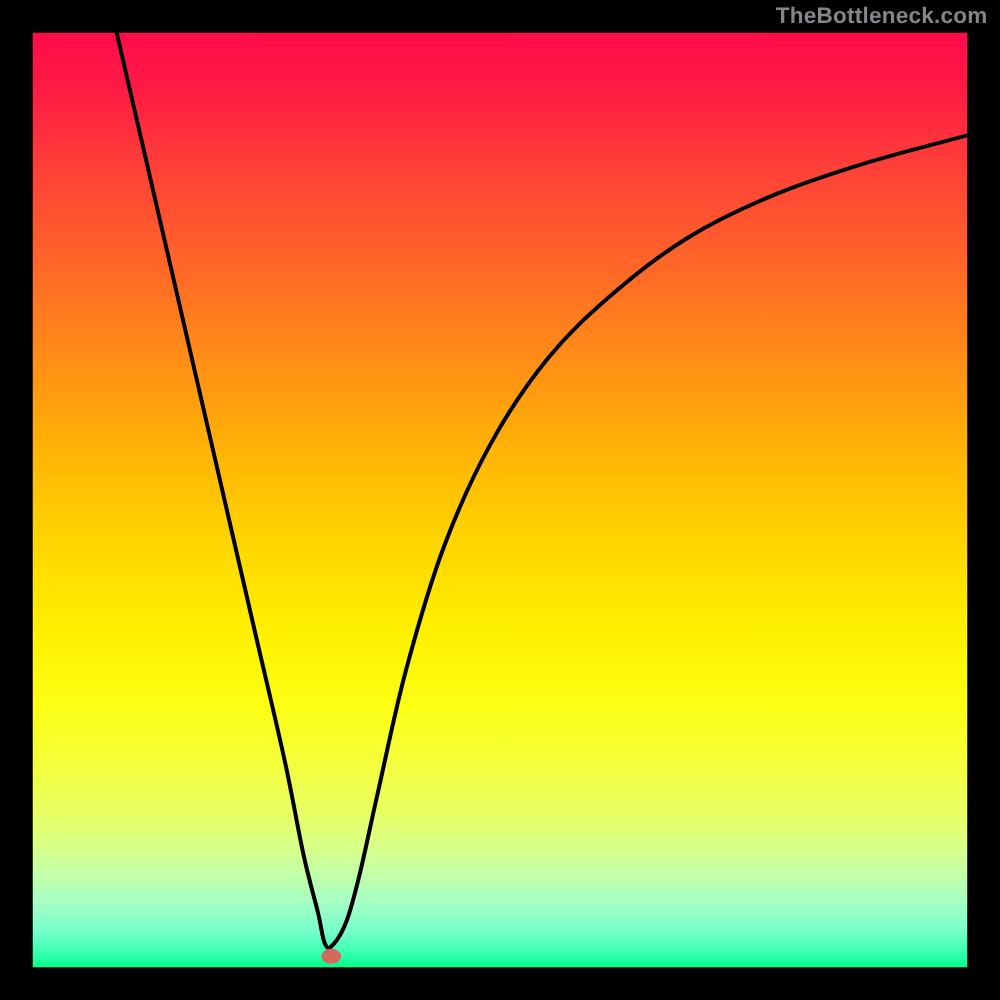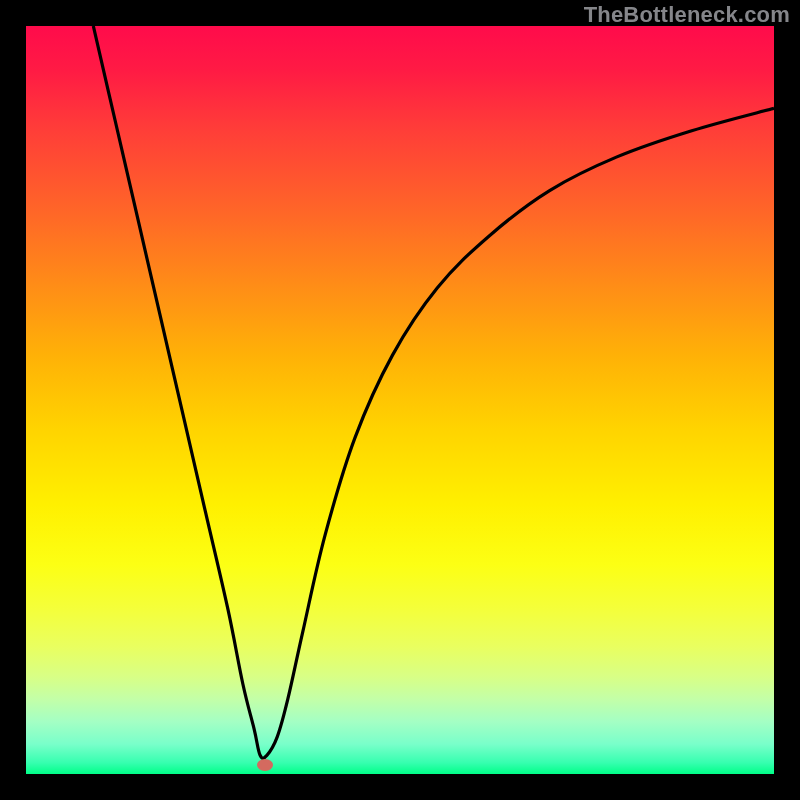--- a/index.html
+++ b/index.html
@@ -60,21 +60,21 @@
     height: 12px;
     border-radius: 50%;
     background: #d46a5f;
     transform: translate(-50%, -50%);
   }
   .watermark {
     position: absolute;
     top: 2px;
     right: 10px;
     font-family: Arial, Helvetica, sans-serif;
-    font-size: 22px;
+    font-size: 18px;
     font-weight: 600;
     color: #85868a;
     letter-spacing: 0.2px;
     user-select: none;
   }
 </style>
 </head>
 <body>
 
 <div class="frame">

